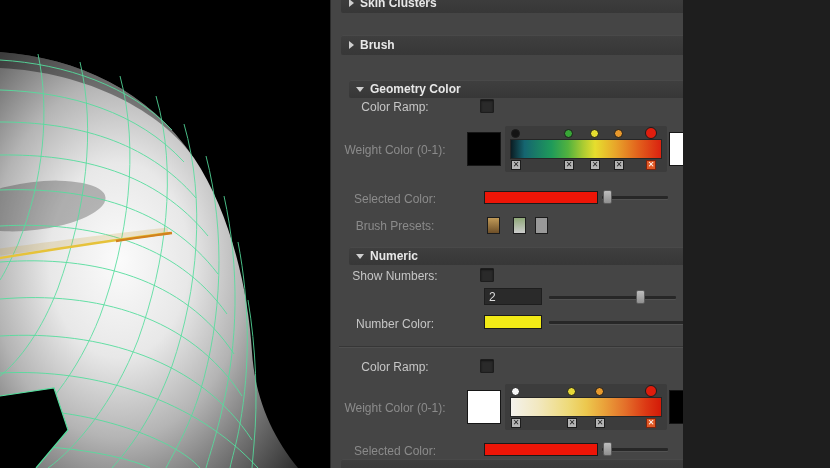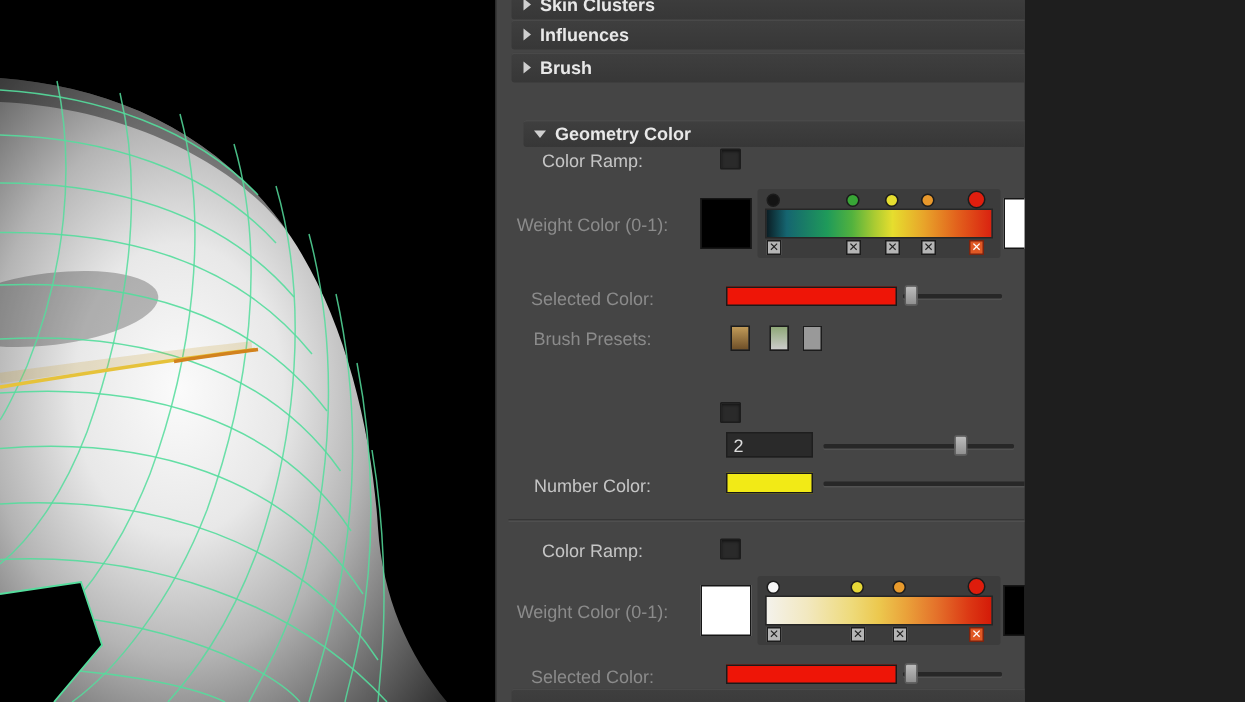--- a/index.html
+++ b/index.html
@@ -88,24 +88,20 @@
       <path d="M116,241 C140,237 158,235 172,233" stroke="#d2821e" stroke-width="2.4" fill="none"></path>
     </svg>
   </div>
 
   <div class="panel">
 
     <div class="hdr" style="top:-7px">
       <span class="tri-r"></span>
       <span class="hdr-t">Skin Clusters</span>
     </div>
-    <div class="hdr" style="top:13px">
-      <span class="tri-r"></span>
-      <span class="hdr-t">Influences</span>
-    </div>
     <div class="hdr" style="top:35px">
       <span class="tri-r"></span>
       <span class="hdr-t">Brush</span>
     </div>
 
     <div class="hdr sub" style="top:80px">
       <span class="tri-d"></span>
       <span class="hdr-t">Geometry Color</span>
     </div>
 
@@ -132,21 +128,26 @@
     <div class="lbl dim" style="top:192px">Selected Color:</div>
     <div class="cbar" style="left: 153px; top: 191px; width: 114px; background: rgb(238, 21, 7);"></div>
     <div class="track" style="left:271px;top:196px;width:66px"></div>
     <div class="knob" style="left:272px;top:190px"></div>
 
     <div class="lbl dim" style="top:219px">Brush Presets:</div>
     <div class="preset" style="left:156px;top:217px;background:linear-gradient(180deg,#c09a58,#6e4f28)"></div>
     <div class="preset" style="left:182px;top:217px;background:linear-gradient(180deg,#8fa878,#cccccc)"></div>
     <div class="preset" style="left:204px;top:217px;background:#999999"></div>
 
+    <div class="hdr sub" style="top:247px">
+      <span class="tri-d"></span>
+      <span class="hdr-t">Numeric</span>
+    </div>
 
+    <div class="lbl" style="top:269px">Show Numbers:</div>
     <div class="cb" style="left:149px;top:268px"></div>
 
     <input class="field" style="left: 153px; top: 288px; width: 58px;" readonly="" value="2">
     <div class="track" style="left:218px;top:296px;width:127px"></div>
     <div class="knob" style="left:305px;top:290px"></div>
 
     <div class="lbl" style="top:317px">Number Color:</div>
     <div class="cbar" style="left: 153px; top: 315px; width: 58px; height: 14px; background: rgb(242, 234, 22);"></div>
     <div class="track" style="left:218px;top:321px;width:278px"></div>
     <div class="knob" style="left:484px;top:315px"></div>

